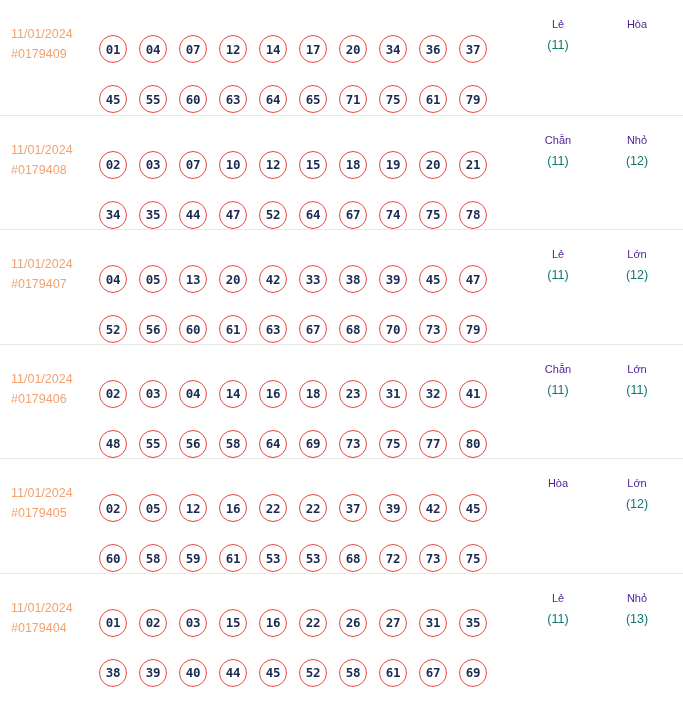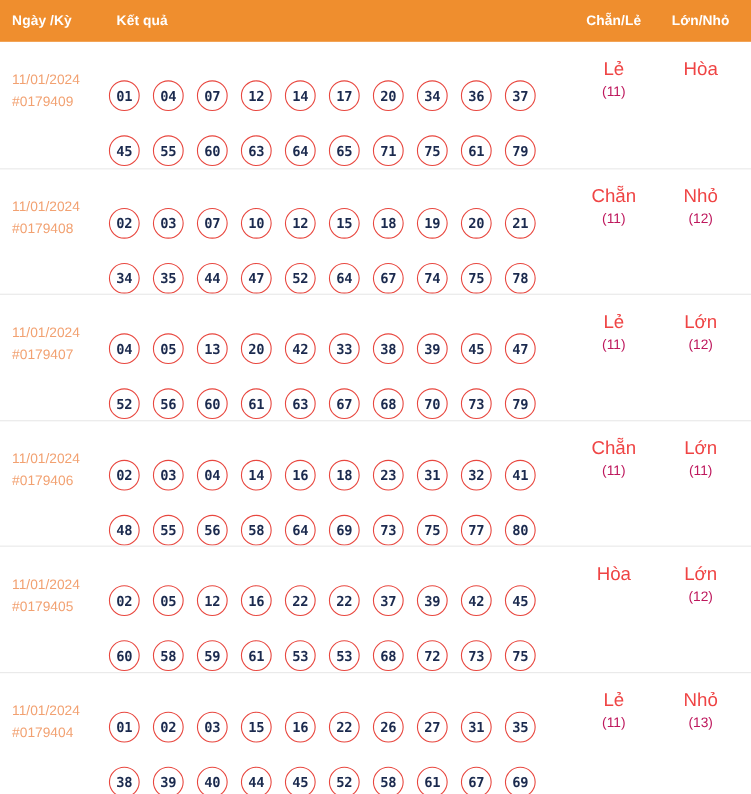--- a/index.html
+++ b/index.html
@@ -107,45 +107,39 @@
   
   .cell-oddeven, .cell-bigsmall {
     position: absolute;
     top: 14px;
     text-align: center;
   }
   .cell-oddeven  { left: 528px; width: 60px; }
   .cell-bigsmall { left: 606px; width: 62px; }
   .verdict {
     display: block;
-    color: #ef4444;
-    font-size: 17px;
+    color: #4c1d95;
+    font-size: 11px;
     line-height: 21px;
     white-space: nowrap;
   }
   .verdict-count {
     display: block;
-    color: #be185d;
+    color: #0f766e;
     font-size: 12.5px;
     line-height: 21px;
     white-space: nowrap;
   }
   .verdict-count:empty { display: none; }
 </style>
 </head>
 <body>
 
 <div class="results-table">
 
-  <div class="table-header">
-    <span class="th th-date">Ngày /Kỳ</span>
-    <span class="th th-result">Kết quả</span>
-    <span class="th th-oddeven">Chẵn/Lẻ</span>
-    <span class="th th-bigsmall">Lớn/Nhỏ</span>
-  </div>
 
   <div class="table-body">
       <div class="result-row">
         <div class="cell-date">
           <span class="date-text">11/01/2024</span>
           <span class="draw-id">#0179409</span>
         </div>
         <div class="cell-results">
           <div class="ball-line">
             <span class="ball">01</span>

